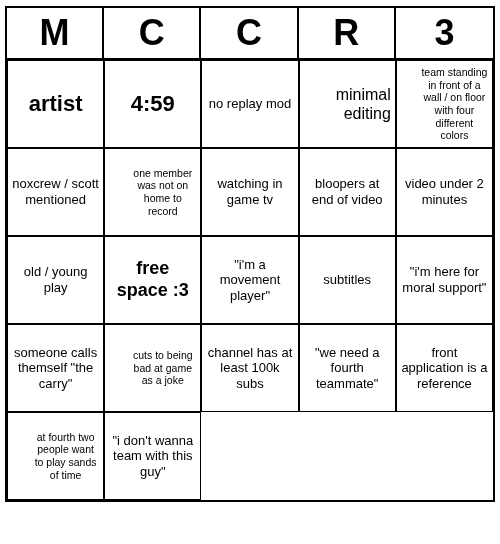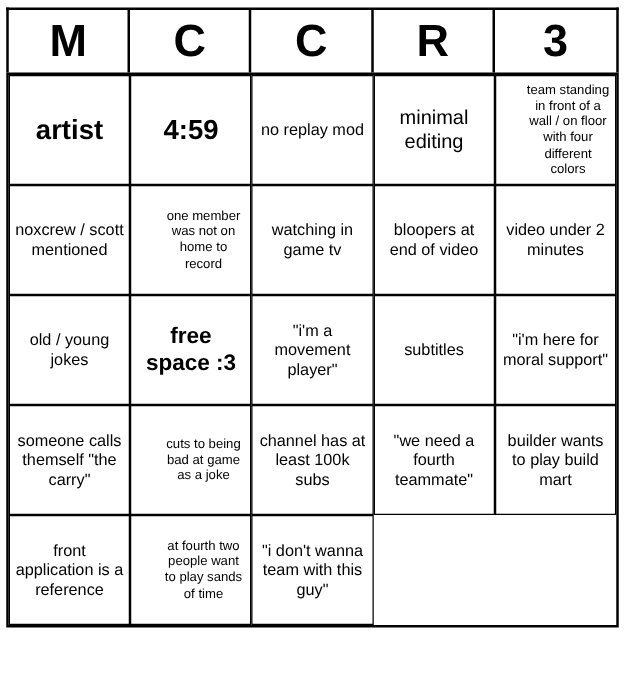--- a/index.html
+++ b/index.html
@@ -46,20 +46,21 @@
       font-size: 13px;
       line-height: 1.2;
     }
     .cell.large-text {
       font-size: 22px;
       font-weight: bold;
       text-align: center;
     }
     .cell.medium-text {
       font-size: 16px;
+      text-align: right;
     }
     .cell.free-space {
       font-size: 18px;
       font-weight: bold;
     }
     .cell.small-text {
       font-size: 10.5px;
       padding-left: 24px;
     }
   </style>
@@ -99,21 +100,21 @@
       <div class="cell">
         <span>watching in game tv</span>
       </div>
       <div class="cell">
         <span>bloopers at end of video</span>
       </div>
       <div class="cell">
         <span>video under 2 minutes</span>
       </div>
       <div class="cell">
-        <span>old / young jokes</span>
+        <span>old / young play</span>
       </div>
       <div class="cell free-space">
         <span>free space :3</span>
       </div>
       <div class="cell">
         <span>"i'm a movement player"</span>
       </div>
       <div class="cell">
         <span>subtitles</span>
       </div>
@@ -126,23 +127,20 @@
       <div class="cell small-text">
         <span>cuts to being bad at game as a joke</span>
       </div>
       <div class="cell">
         <span>channel has at least 100k subs</span>
       </div>
       <div class="cell">
         <span>"we need a fourth teammate"</span>
       </div>
       <div class="cell">
-        <span>builder wants to play build mart</span>
-      </div>
-      <div class="cell">
         <span>front application is a reference</span>
       </div>
       <div class="cell small-text">
         <span>at fourth two people want to play sands of time</span>
       </div>
       <div class="cell">
         <span>"i don't wanna team with this guy"</span>
       </div>
     </div>
 </div>

